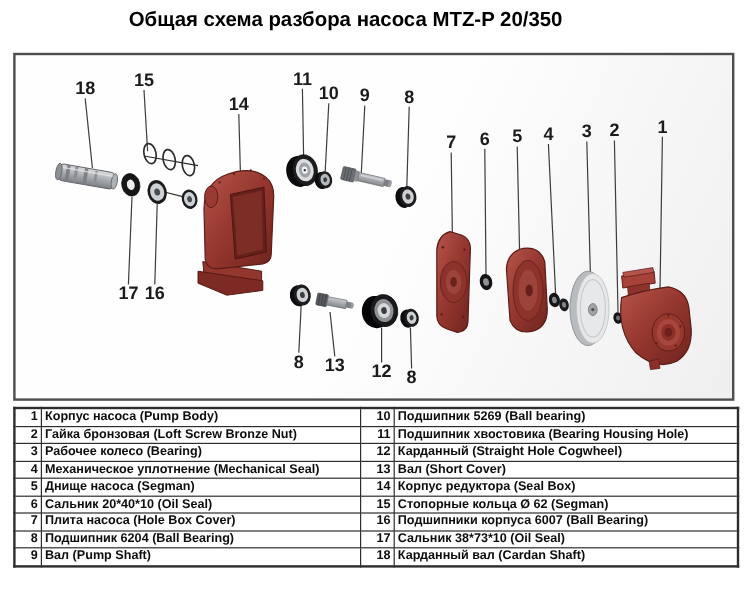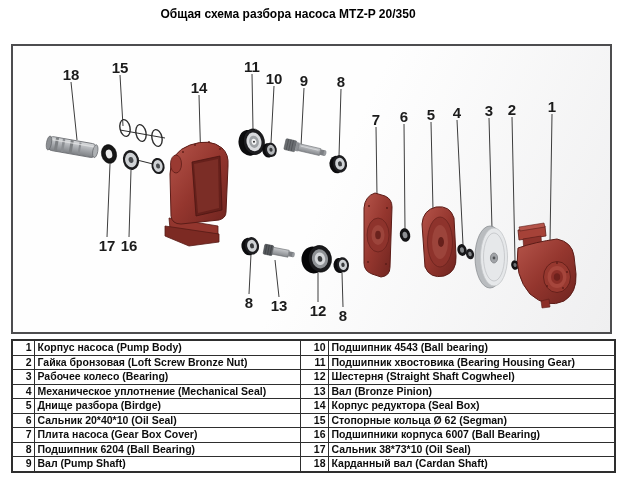--- a/index.html
+++ b/index.html
@@ -2,21 +2,21 @@
 <html><head>
 <meta charset="utf-8">
 <style>
   html,body{margin:0;padding:0;}
   body{
     width:625px;height:500px;position:relative;background:#ffffff;
     font-family:"Liberation Sans",sans-serif;overflow:hidden;
   }
   .title{
     position:absolute;left:0;top:7px;width:576px;margin:0;
-    text-align:center;font-size:12px;font-weight:bold;color:#000;
+    text-align:center;font-size:17px;font-weight:bold;color:#000;
   }
   .diagram{
     position:absolute;left:11px;top:44px;width:597px;height:286px;
     border:2px solid #4d4d4f;
     background:linear-gradient(115deg,#fefefe 52%,#efeff0 100%);
   }
   .diagram svg{position:absolute;left:0;top:0;}
   .callout{
     position:absolute;transform:translate(-50%,-50%);
     font-size:15px;font-weight:700;color:#1b1b1b;line-height:1;white-space:nowrap;
@@ -286,55 +286,55 @@
     <col style="width:22px">
       <col style="width:266px">
       <col style="width:28px">
       <col style="width:287px">
   </colgroup>
   <tbody>
     <tr>
       <td class="num">1</td>
       <td class="desc">Корпус насоса (Pump Body)</td>
       <td class="num">10</td>
-      <td class="desc">Подшипник 4543 (Ball bearing)</td>
+      <td class="desc">Подшипник 5269 (Ball bearing)</td>
     </tr>
     <tr>
       <td class="num">2</td>
       <td class="desc">Гайка бронзовая (Loft Screw Bronze Nut)</td>
       <td class="num">11</td>
-      <td class="desc">Подшипник хвостовика (Bearing Housing Gear)</td>
+      <td class="desc">Подшипник хвостовика (Bearing Housing Hole)</td>
     </tr>
     <tr>
       <td class="num">3</td>
       <td class="desc">Рабочее колесо (Bearing)</td>
       <td class="num">12</td>
-      <td class="desc">Шестерня (Straight Shaft Cogwheel)</td>
+      <td class="desc">Карданный (Straight Hole Cogwheel)</td>
     </tr>
     <tr>
       <td class="num">4</td>
       <td class="desc">Механическое уплотнение (Mechanical Seal)</td>
       <td class="num">13</td>
-      <td class="desc">Вал (Bronze Pinion)</td>
+      <td class="desc">Вал (Short Cover)</td>
     </tr>
     <tr>
       <td class="num">5</td>
-      <td class="desc">Днище разбора (Birdge)</td>
+      <td class="desc">Днище насоса (Segman)</td>
       <td class="num">14</td>
       <td class="desc">Корпус редуктора (Seal Box)</td>
     </tr>
     <tr>
       <td class="num">6</td>
       <td class="desc">Сальник 20*40*10 (Oil Seal)</td>
       <td class="num">15</td>
       <td class="desc">Стопорные кольца Ø 62 (Segman)</td>
     </tr>
     <tr>
       <td class="num">7</td>
-      <td class="desc">Плита насоса (Gear Box Cover)</td>
+      <td class="desc">Плита насоса (Hole Box Cover)</td>
       <td class="num">16</td>
       <td class="desc">Подшипники корпуса 6007 (Ball Bearing)</td>
     </tr>
     <tr>
       <td class="num">8</td>
       <td class="desc">Подшипник 6204 (Ball Bearing)</td>
       <td class="num">17</td>
       <td class="desc">Сальник 38*73*10 (Oil Seal)</td>
     </tr>
     <tr>

